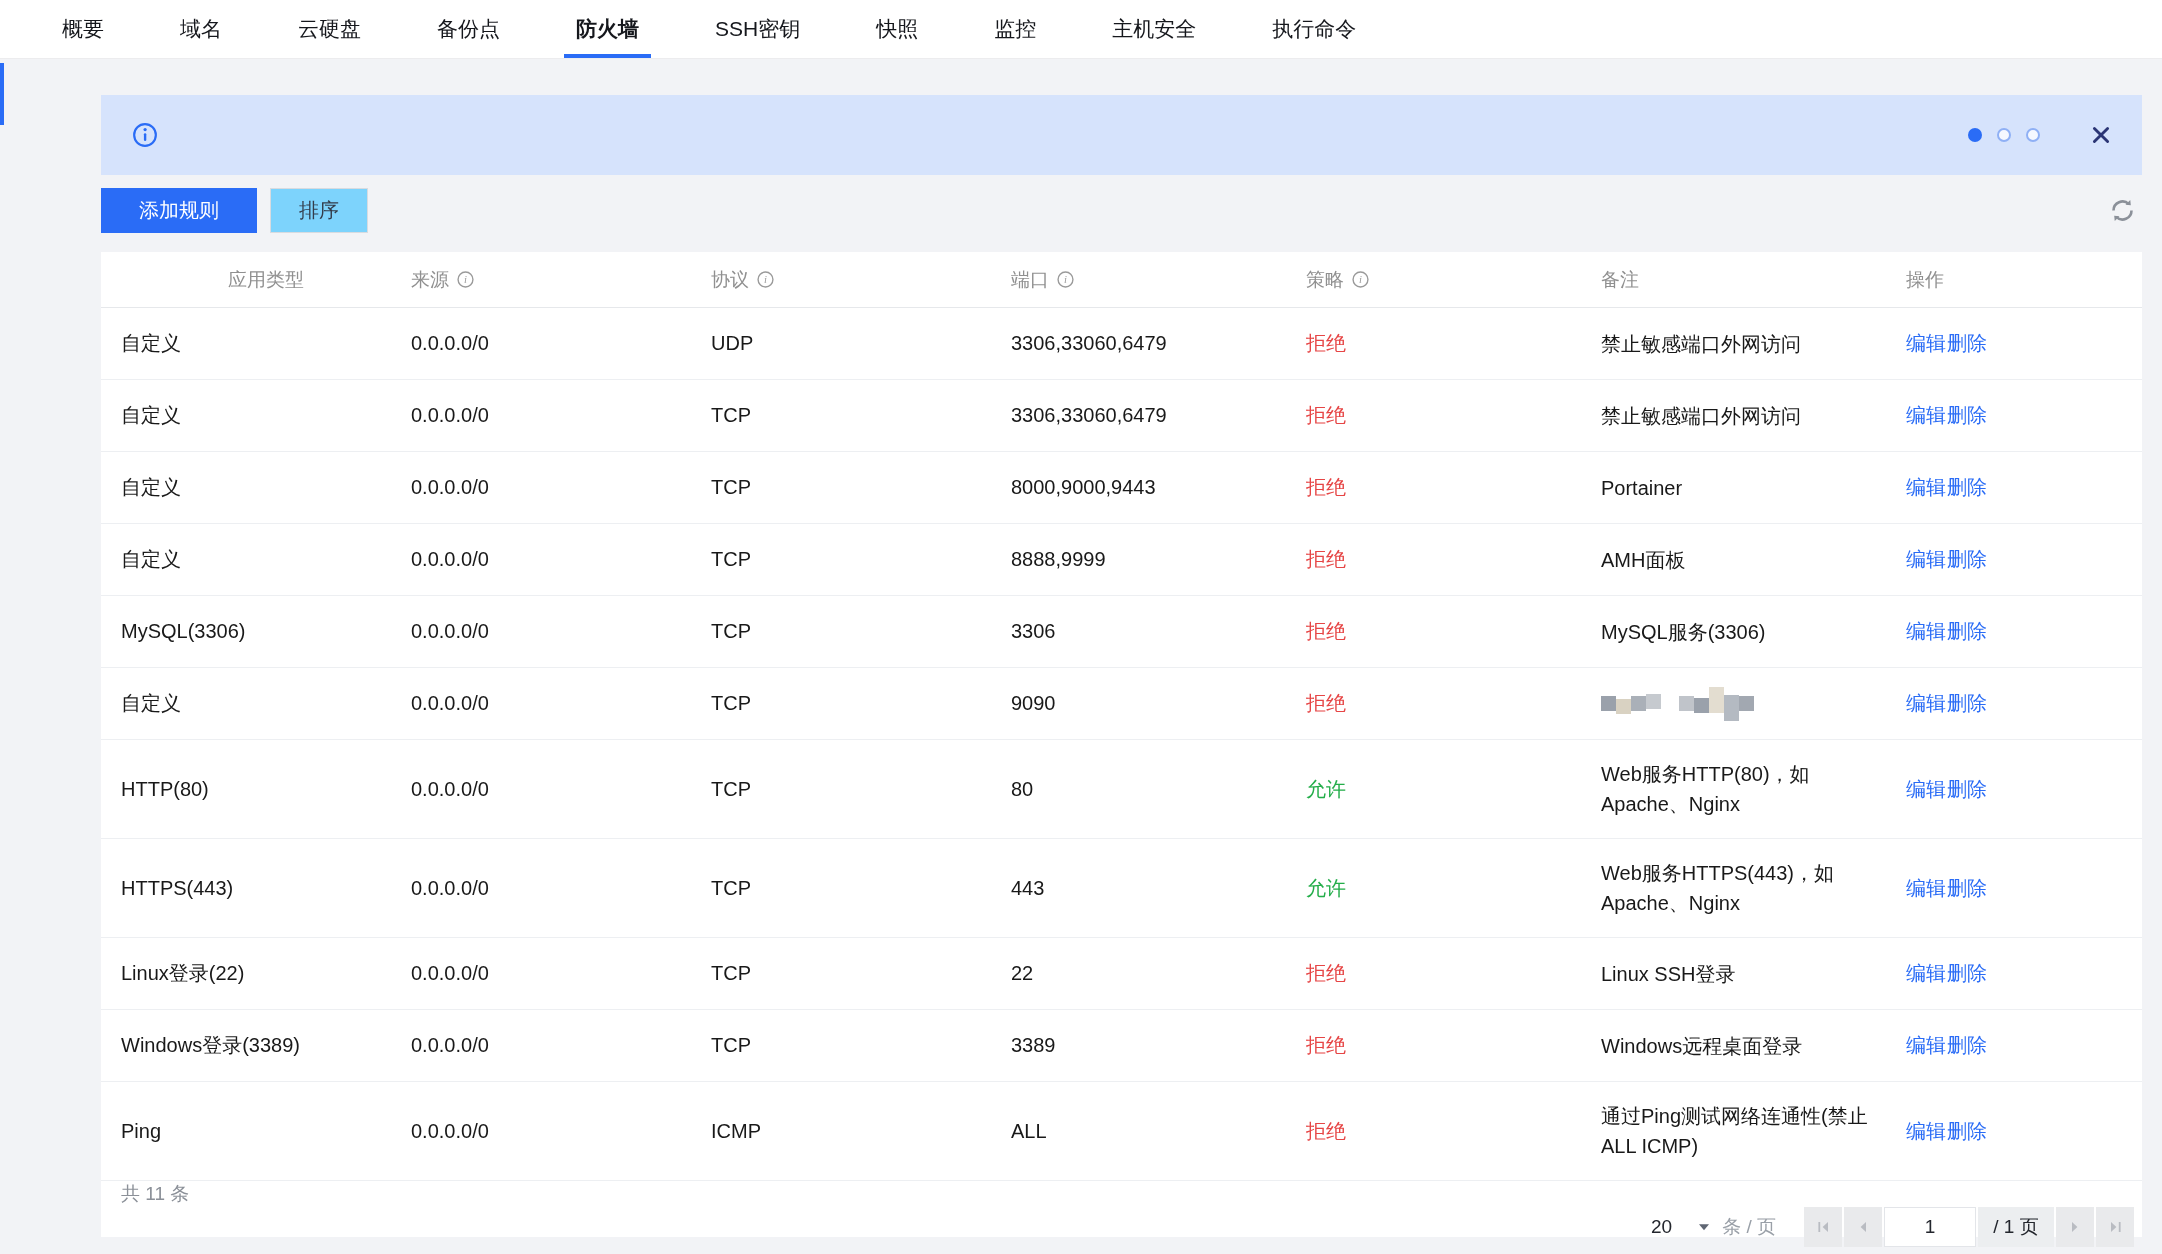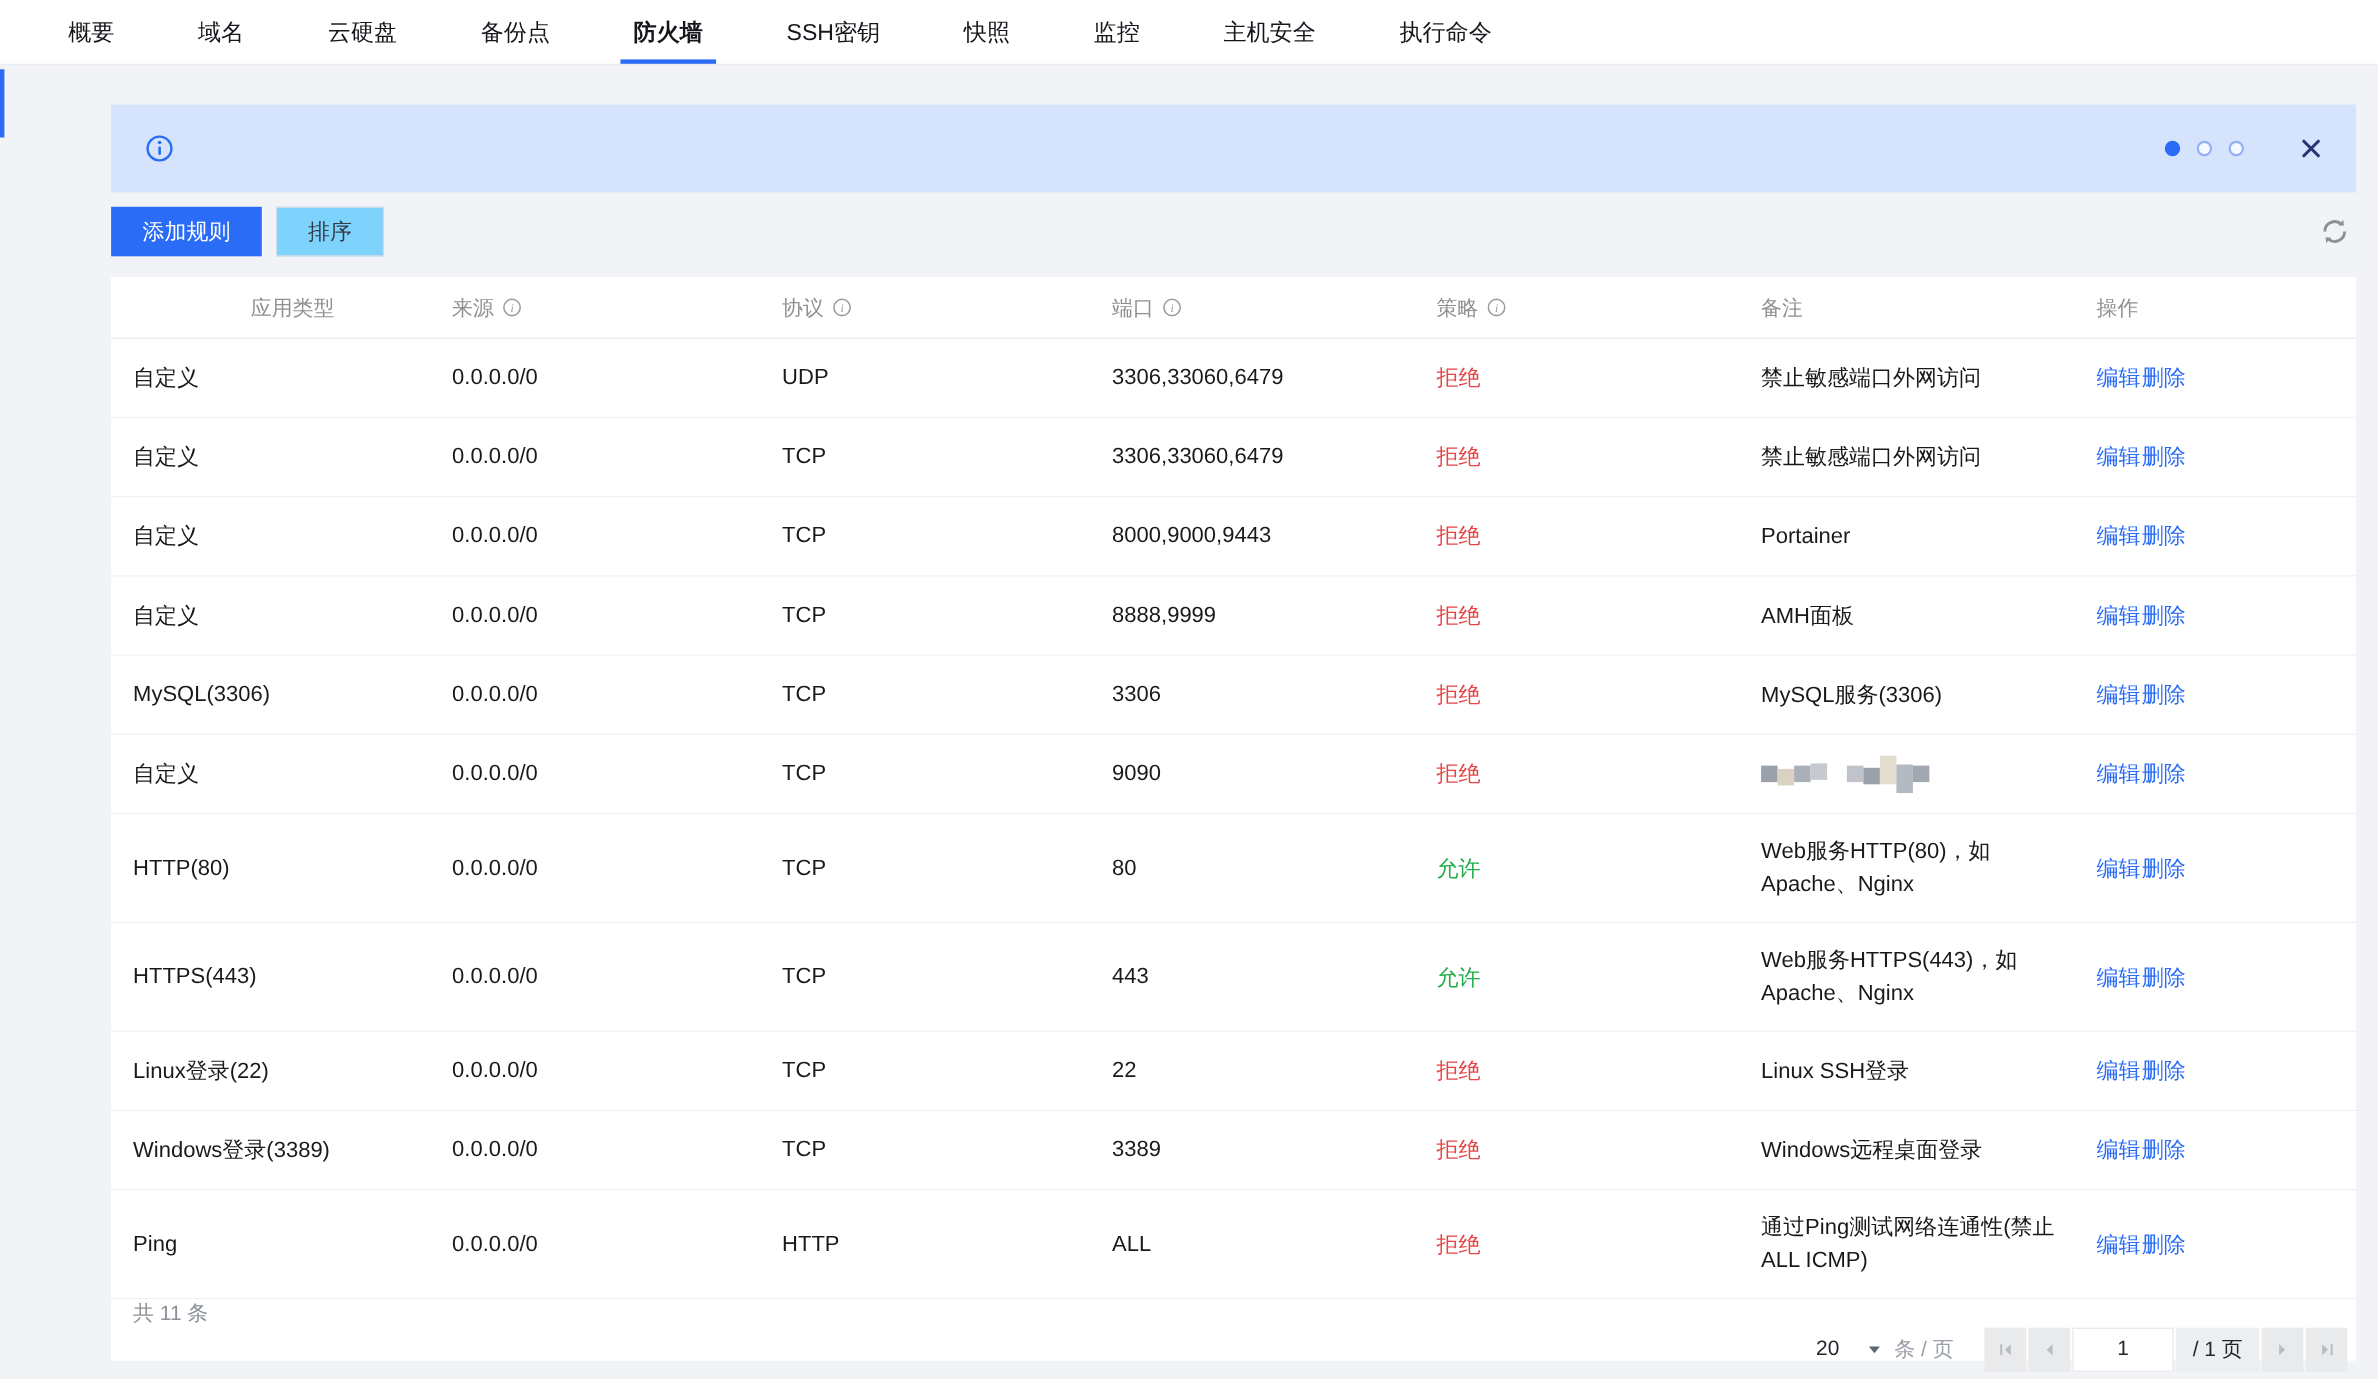--- a/index.html
+++ b/index.html
@@ -50,21 +50,21 @@
   .banner-right { margin-left:auto; display:flex; align-items:center; }
   .dots { display:flex; align-items:center; gap:15px; }
   .dot { width:14px; height:14px; border-radius:50%; cursor:pointer; }
   .dot.active { background:#2a6cf6; }
   .dot.inactive { background:#f5f8ff; border:2px solid #8fb0f5; }
   .banner-close { margin-left:50px; cursor:pointer; display:flex; align-items:center; }
 
   
   .toolbar { margin-top:13px; display:flex; align-items:center; }
   .btn { height:45px; font-size:20px; display:flex; align-items:center; justify-content:center; cursor:pointer; }
-  .btn-primary { width:137px; background:#2a6cf6; color:#fff; }
+  .btn-primary { width:156px; background:#2a6cf6; color:#fff; }
   .btn-secondary { width:98px; margin-left:13px; background:#7dd3fc; color:#333c4a; border:1px solid #d8dbe0; }
   .refresh-wrap { margin-left:auto; margin-right:6px; cursor:pointer; display:flex; align-items:center; }
 
   
   .card { margin-top:19px; background:#fff; }
   .thead {
     display:flex; align-items:center; height:56px;
     padding-left:20px;
     border-bottom:1px solid #e6e8eb;
     color:#909090; font-size:19px;
@@ -359,21 +359,21 @@
           <div class="c4"><span class="policy-deny">拒绝</span></div>
           <div class="c5"><span class="remark">Windows远程桌面登录</span></div>
           <div class="c6 actions">
             <span class="action-link">编辑</span>
             <span class="action-link">删除</span>
           </div>
         </div>
         <div class="trow tall">
           <div class="c0"><span>Ping</span></div>
           <div class="c1"><span>0.0.0.0/0</span></div>
-          <div class="c2"><span>HTTP</span></div>
+          <div class="c2"><span>ICMP</span></div>
           <div class="c3"><span>ALL</span></div>
           <div class="c4"><span class="policy-deny">拒绝</span></div>
           <div class="c5"><span class="remark">通过Ping测试网络连通性(禁止ALL ICMP)</span></div>
           <div class="c6 actions">
             <span class="action-link">编辑</span>
             <span class="action-link">删除</span>
           </div>
         </div>
       </div>
 

